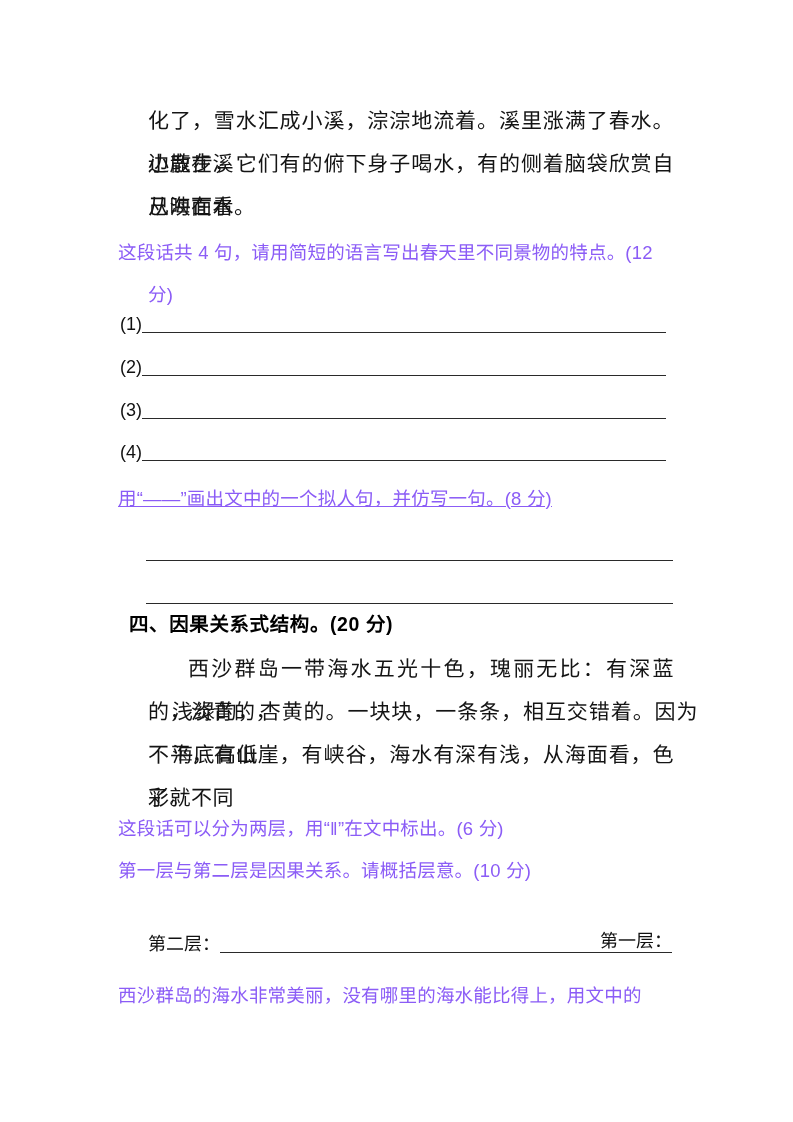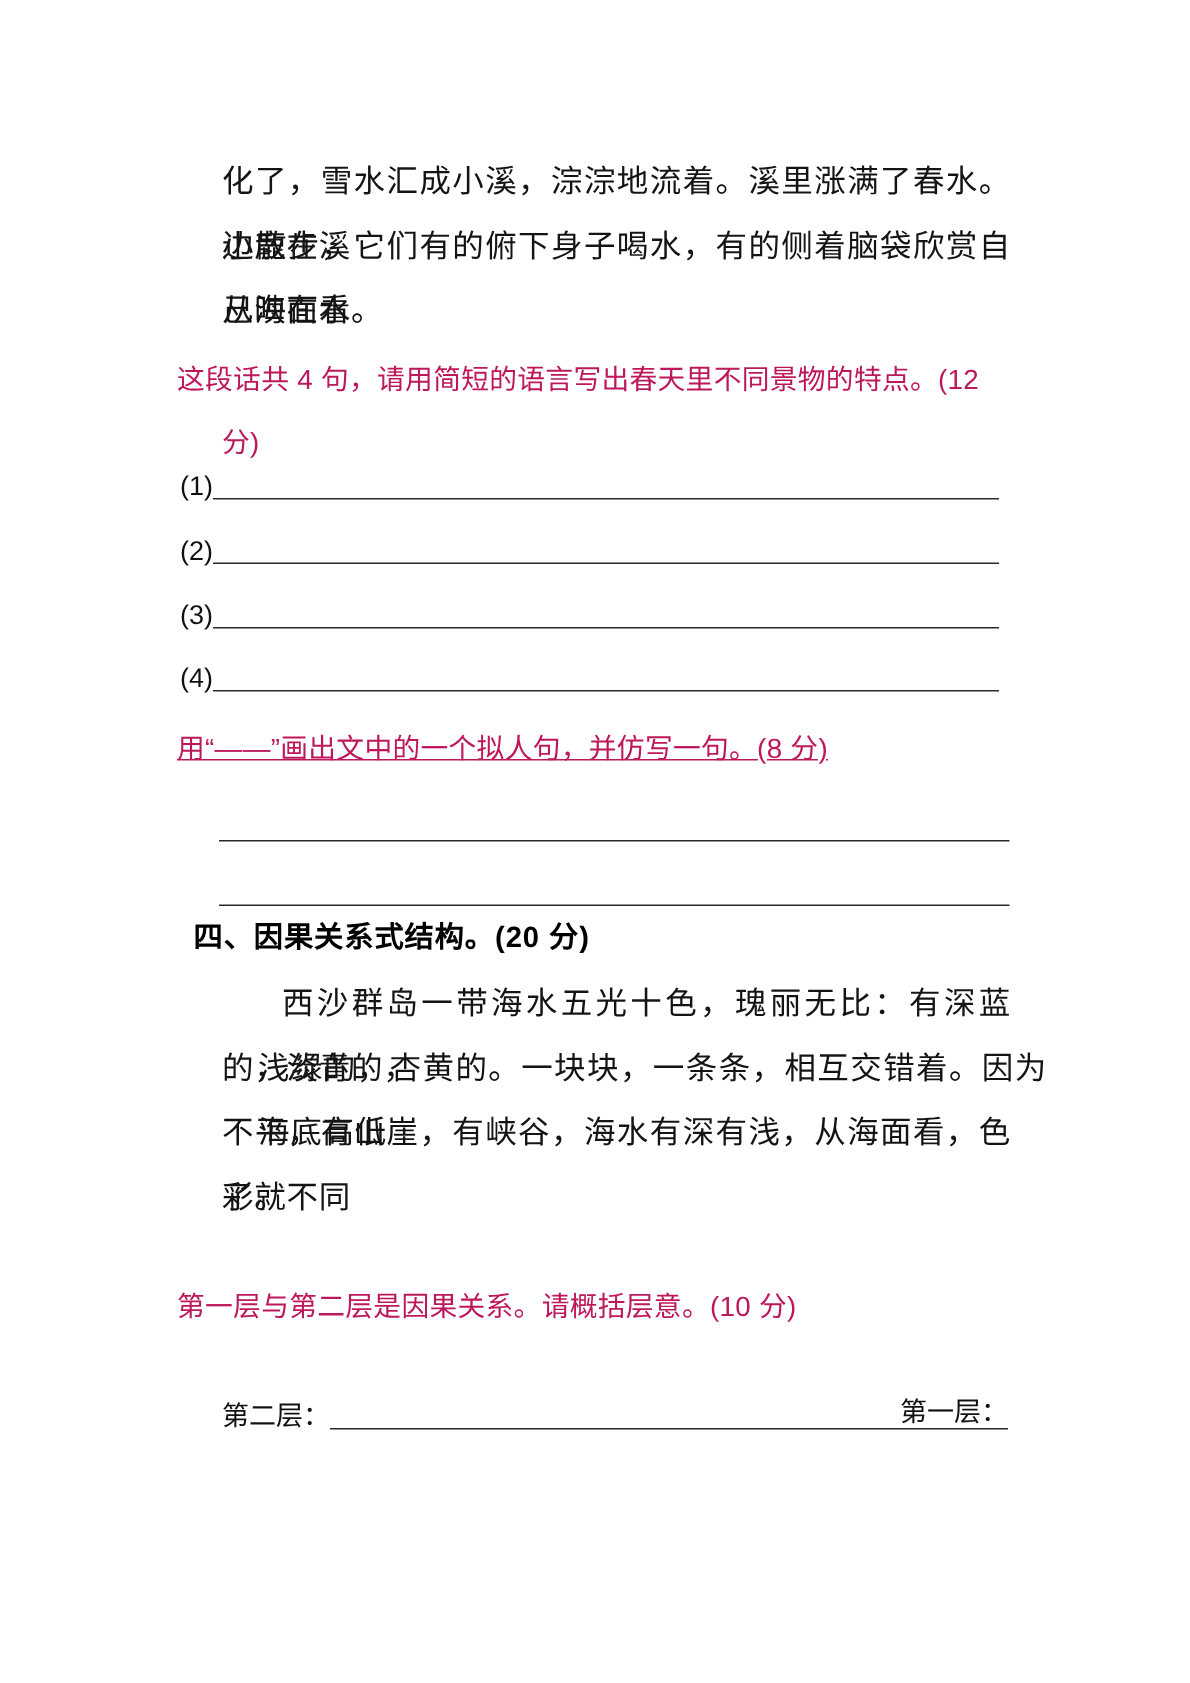--- a/index.html
+++ b/index.html
@@ -37,21 +37,21 @@
     color: #141414;
     text-align: justify;
     text-justify: inter-character;
   }
 
   .qline {
     position: absolute;
     font-family: "Liberation Sans", "DejaVu Sans", sans-serif;
     font-size: 18.5px;
     line-height: 42px;
-    color: #be185d;
+    color: #8b5cf6;
     letter-spacing: 0.2px;
   }
 
   .section-head {
     position: absolute;
     font-family: "Liberation Sans", "DejaVu Sans", sans-serif;
     font-size: 19.5px;
     font-weight: bold;
     color: #000;
     letter-spacing: 0.6px;
@@ -120,26 +120,28 @@
   <div class="rule-full" style="left:146px; top:560px; width:527px;"></div>
   <div class="rule-full" style="left:146px; top:603px; width:527px;"></div>
 
   <div class="section-head" style="left:129px; top:608px; width:560px;">四、因果关系式结构。(20 分)</div>
 
   <div class="passage" style="left:148px; top:648px; width:526px; text-indent:40px;">西沙群岛一带海水五光十色，瑰丽无比：有深蓝的，淡青的，</div>
   <div class="passage" style="left:148px; top:691px; width:526px;margin-left:24px;">浅绿的，杏黄的。一块块，一条条，相互交错着。因为海底高低</div>
   <div class="passage" style="left:148px; top:734px; width:526px;">不平，有山崖，有峡谷，海水有深有浅，从海面看，色彩就不同</div>
   <div class="passage" style="left:148px; top:777px; width:526px;">了。</div>
 
+  <div class="qline" style="left:118px; top:808px; width:560px;">这段话可以分为两层，用“‖”在文中标出。(6 分)</div>
 
   <div class="qline" style="left:118px; top:850px; width:560px;">第一层与第二层是因果关系。请概括层意。(10 分)</div>
 
   <div class="blank-row" style="left:148px; top:931px; width:524px;flex-direction:column;">
     <span class="tag">第一层：</span>
     <span class="rule"></span>
   </div>
   <div class="blank-row" style="left:148px; top:934px; width:524px;">
     <span class="tag">第二层：</span>
     <span class="rule"></span>
   </div>
 
+  <div class="qline" style="left:118px; top:975px; width:565px;">西沙群岛的海水非常美丽，没有哪里的海水能比得上，用文中的</div>
 
 </div>
 
 </body></html>

